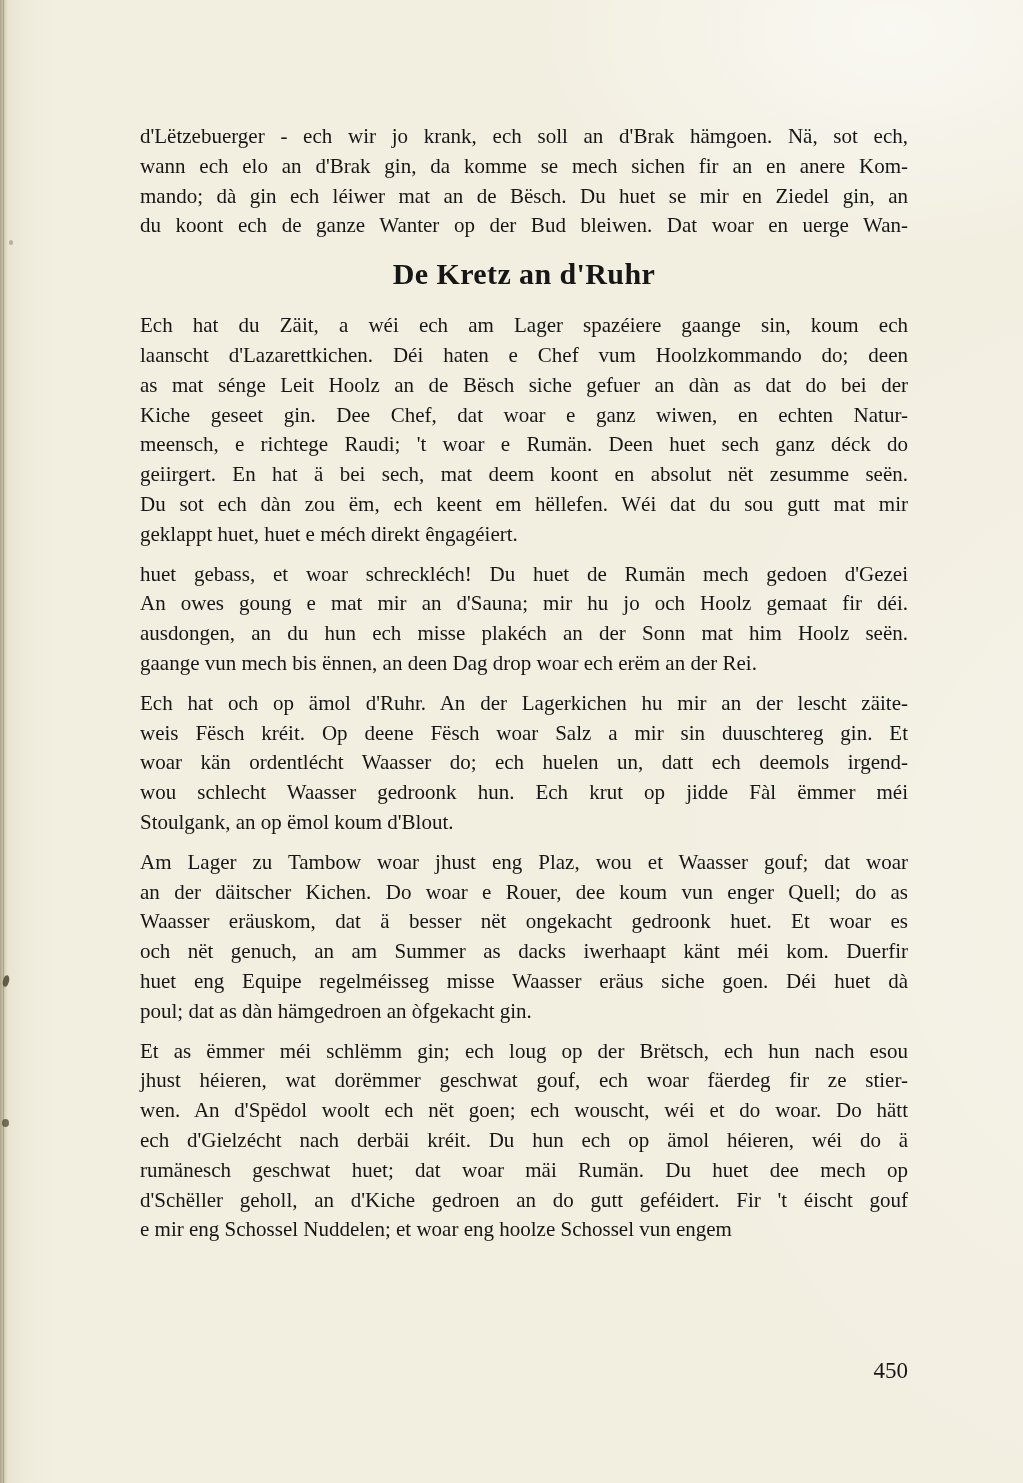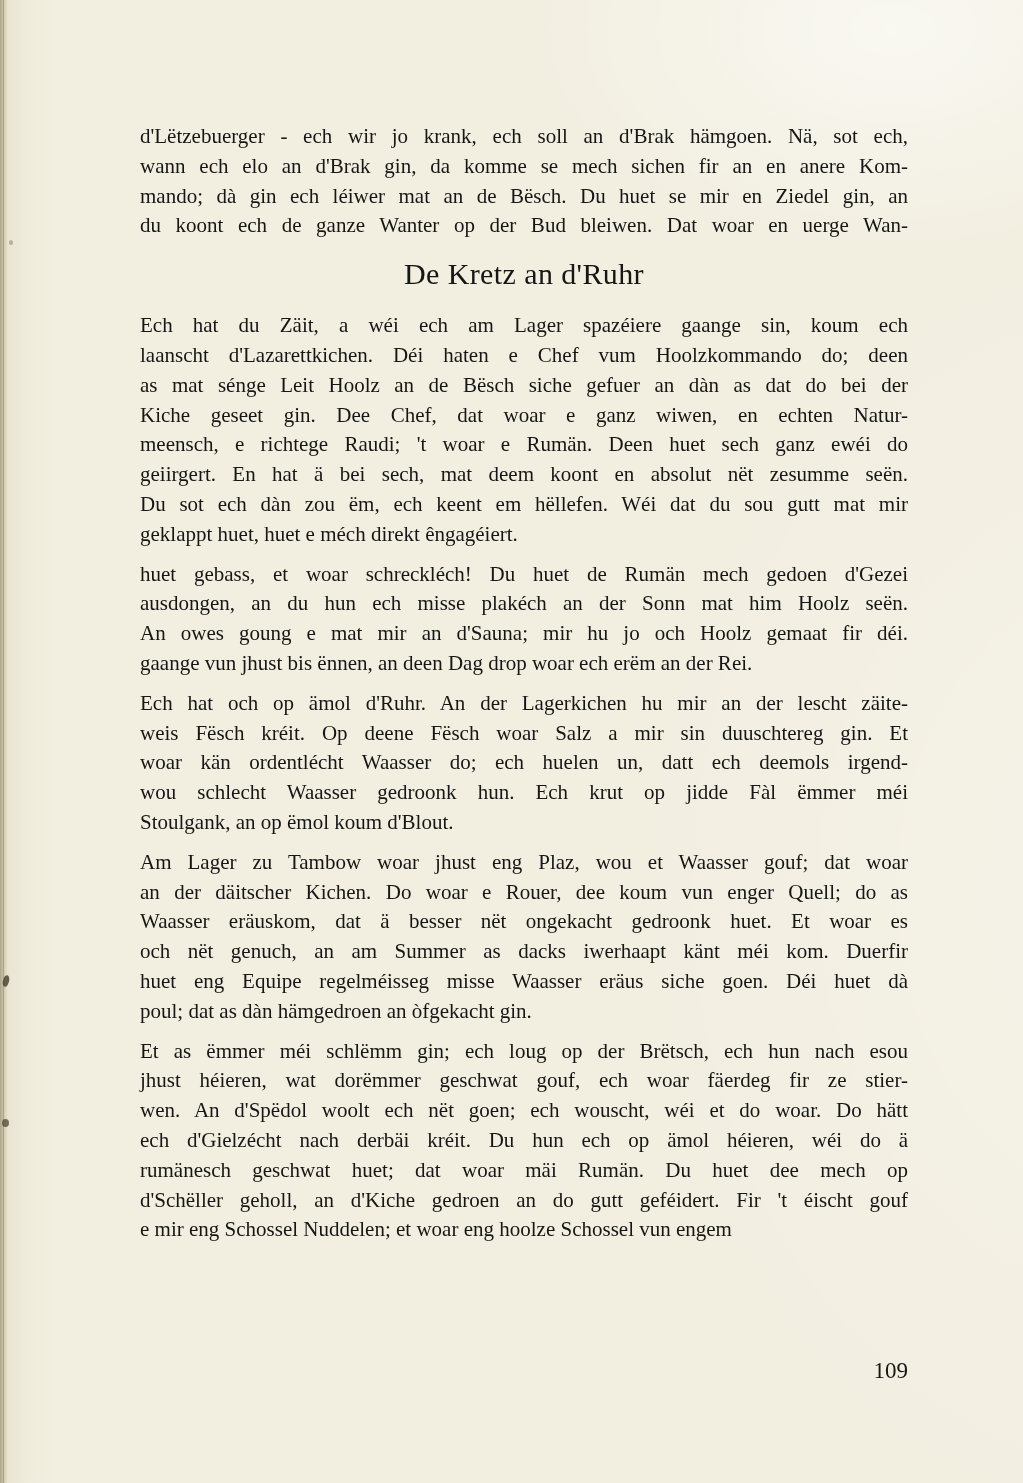--- a/index.html
+++ b/index.html
@@ -49,21 +49,21 @@
     overflow:visible;
   }
   .line.final{
     text-align-last:left;
   }
   .paragraph{margin:0 0 10px 0;}
   .paragraph:last-child{margin-bottom:0;}
   .heading{
     margin:16px 0 20px 0;
     font-size:30px;line-height:34px;
-    font-weight:normal;
+    font-weight:bold;
     text-align:center;
     letter-spacing:.4px;
   }
   .page-number{
     position:absolute;
     left:140px;top:1356px;width:768px;
     text-align:right;
     font-size:23px;line-height:30px;
   }
 </style>
@@ -84,30 +84,30 @@
         <div class="line">mando; dà gin ech léiwer mat an de Bësch. Du huet se mir en Ziedel gin, an</div>
         <div class="line">du koont ech de ganze Wanter op der Bud bleiwen. Dat woar en uerge Wan-</div>
       </div>
     <div class="heading">De Kretz an d'Ruhr</div>
     <div id="body">
         <div class="paragraph">
           <div class="line">Ech hat du Zäit, a wéi ech am Lager spazéiere gaange sin, koum ech</div>
           <div class="line">laanscht d'Lazarettkichen. Déi haten e Chef vum Hoolzkommando do; deen</div>
           <div class="line">as mat sénge Leit Hoolz an de Bësch siche gefuer an dàn as dat do bei der</div>
           <div class="line">Kiche geseet gin. Dee Chef, dat woar e ganz wiwen, en echten Natur-</div>
-          <div class="line">meensch, e richtege Raudi; 't woar e Rumän. Deen huet sech ganz ewéi do</div>
+          <div class="line">meensch, e richtege Raudi; 't woar e Rumän. Deen huet sech ganz déck do</div>
           <div class="line">geiirgert. En hat ä bei sech, mat deem koont en absolut nët zesumme seën.</div>
           <div class="line">Du sot ech dàn zou ëm, ech keent em hëllefen. Wéi dat du sou gutt mat mir</div>
           <div class="line final">geklappt huet, huet e méch direkt êngagéiert.</div>
         </div>
         <div class="paragraph">
           <div class="line">huet gebass, et woar schreckléch! Du huet de Rumän mech gedoen d'Gezei</div>
+          <div class="line">An owes goung e mat mir an d'Sauna; mir hu jo och Hoolz gemaat fir déi.</div>
           <div class="line">ausdongen, an du hun ech misse plakéch an der Sonn mat him Hoolz seën.</div>
-          <div class="line">An owes goung e mat mir an d'Sauna; mir hu jo och Hoolz gemaat fir déi.</div>
-          <div class="line final">gaange vun jhust bis ënnen, an deen Dag drop woar ech erëm an der Rei.</div>
+          <div class="line final">gaange vun mech bis ënnen, an deen Dag drop woar ech erëm an der Rei.</div>
         </div>
         <div class="paragraph">
           <div class="line">Ech hat och op ämol d'Ruhr. An der Lagerkichen hu mir an der lescht zäite-</div>
           <div class="line">weis Fësch kréit. Op deene Fësch woar Salz a mir sin duuschtereg gin. Et</div>
           <div class="line">woar kän ordentlécht Waasser do; ech huelen un, datt ech deemols irgend-</div>
           <div class="line">wou schlecht Waasser gedroonk hun. Ech krut op jidde Fàl ëmmer méi</div>
           <div class="line final">Stoulgank, an op ëmol koum d'Blout.</div>
         </div>
         <div class="paragraph">
           <div class="line">Am Lager zu Tambow woar jhust eng Plaz, wou et Waasser gouf; dat woar</div>
@@ -122,14 +122,14 @@
           <div class="line">jhust héieren, wat dorëmmer geschwat gouf, ech woar fäerdeg fir ze stier-</div>
           <div class="line">wen. An d'Spëdol woolt ech nët goen; ech wouscht, wéi et do woar. Do hätt</div>
           <div class="line">ech d'Gielzécht nach derbäi kréit. Du hun ech op ämol héieren, wéi do ä</div>
           <div class="line">rumänesch geschwat huet; dat woar mäi Rumän. Du huet dee mech op</div>
           <div class="line">d'Schëller geholl, an d'Kiche gedroen an do gutt geféidert. Fir 't éischt gouf</div>
           <div class="line final">e mir eng Schossel Nuddelen; et woar eng hoolze Schossel vun engem</div>
         </div>
       </div>
   </div>
 
-  <div class="page-number">109</div>
+  <div class="page-number">450</div>
 </div>
 
 </body></html>

